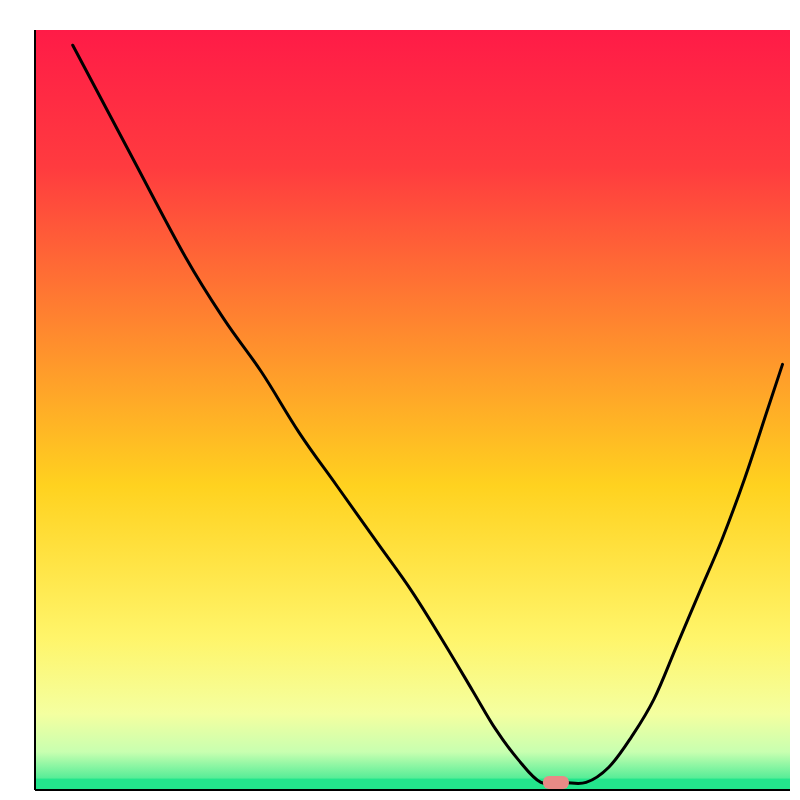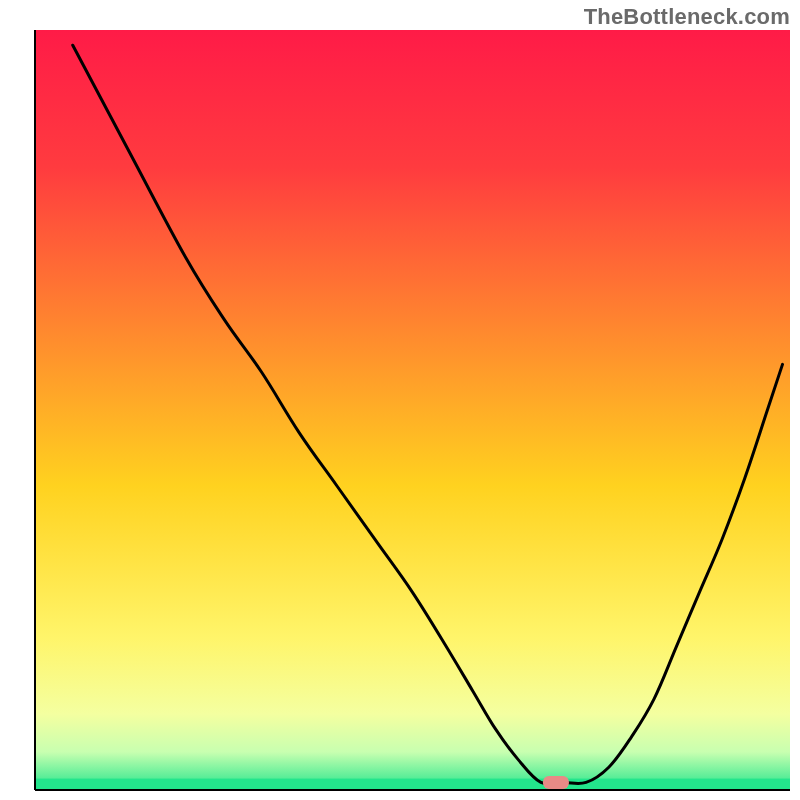--- a/index.html
+++ b/index.html
@@ -34,21 +34,20 @@
     width: 800px;
     height: 800px;
     display: block;
   }
 </style>
 </head>
 <body>
 
 <div class="chart-wrap">
 
-  <div class="watermark">TheBottleneck.com</div>
 
   <svg class="plot" viewBox="0 0 800 800">
     <defs>
       <linearGradient id="bg-grad" x1="0" y1="0" x2="0" y2="1">
 
       <stop offset="0.0%" stop-color="#ff1b47"></stop>
           <stop offset="18.0%" stop-color="#ff3b3f"></stop>
           <stop offset="40.0%" stop-color="#ff8a2e"></stop>
           <stop offset="60.0%" stop-color="#ffd21f"></stop>
           <stop offset="80.0%" stop-color="#fff56a"></stop>

